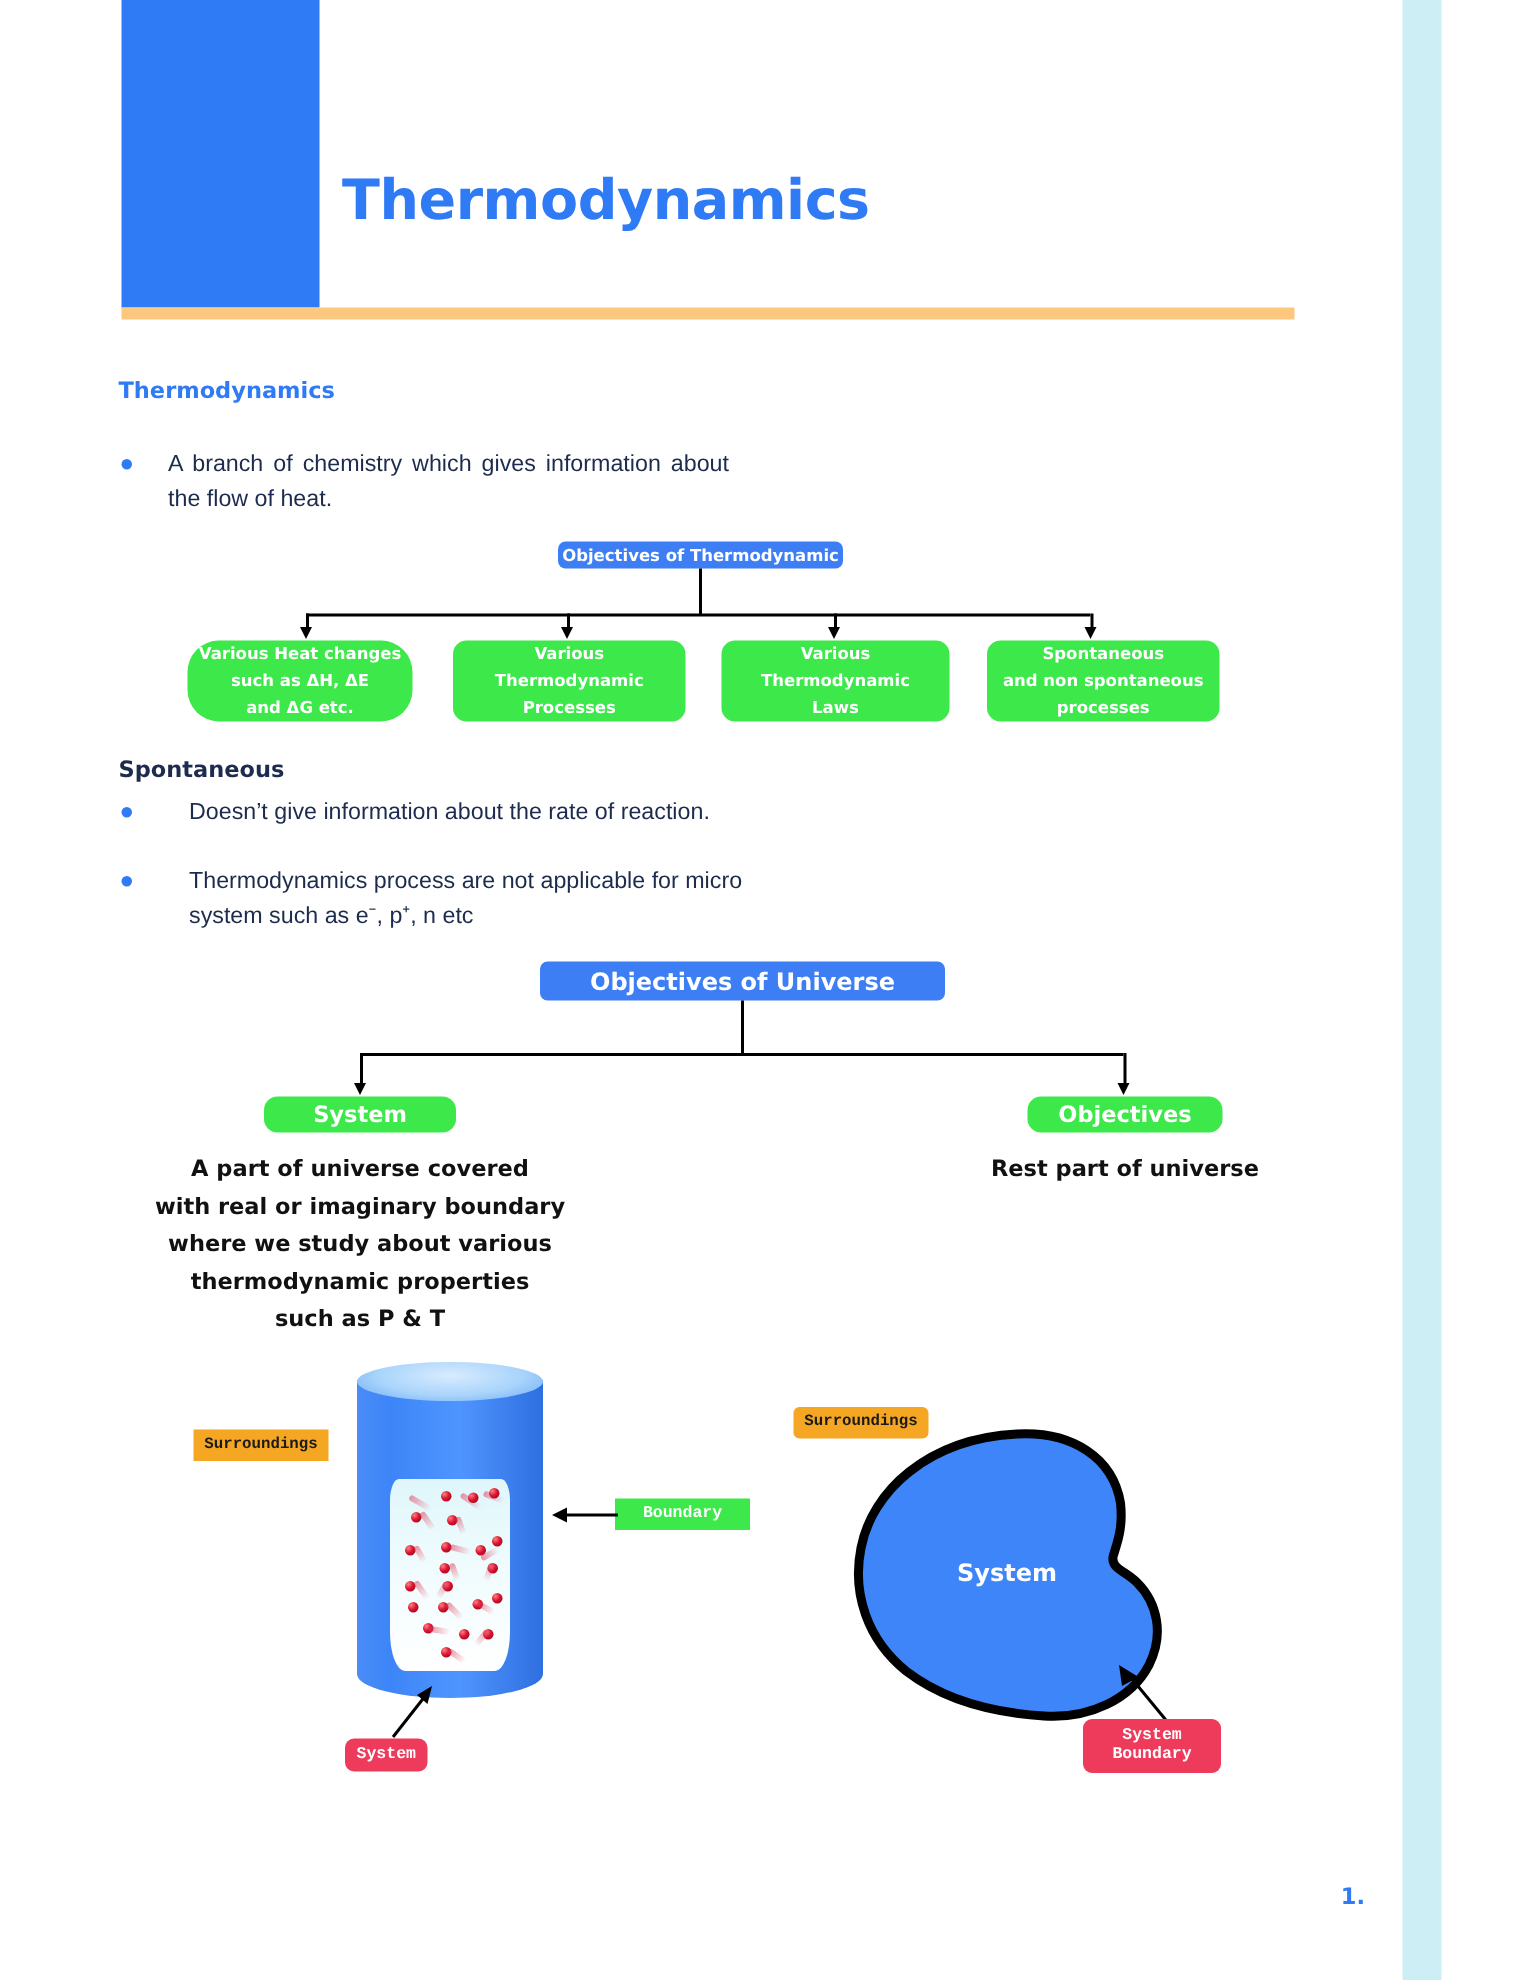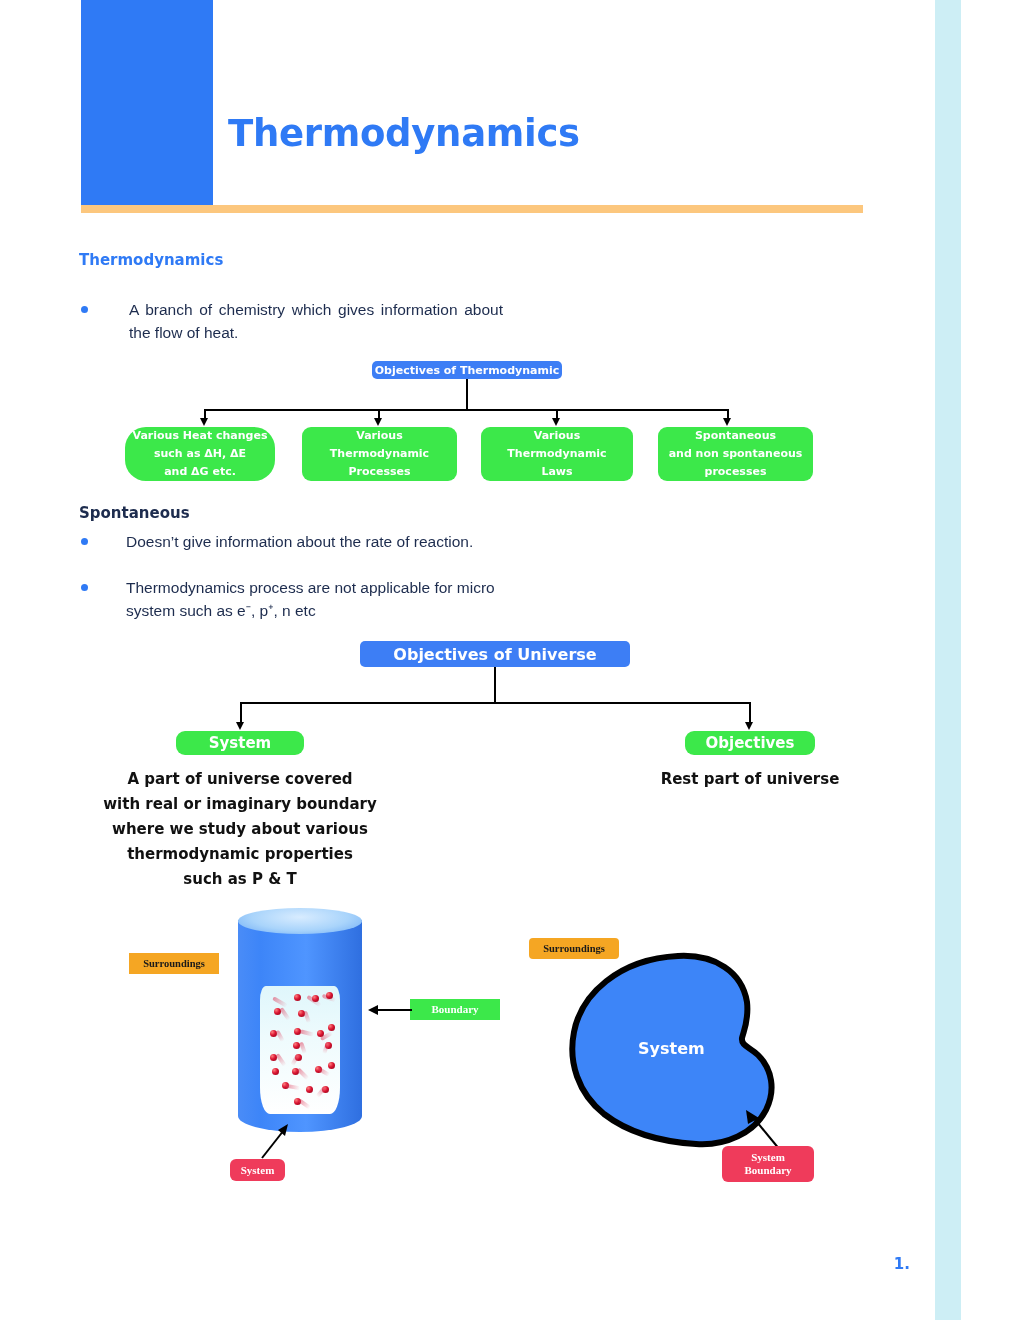--- a/index.html
+++ b/index.html
@@ -137,21 +137,21 @@
   .trail {
     position: absolute; height: 4px; border-radius: 2px;
     background: linear-gradient(to right, rgba(224,60,90,0.55), rgba(255,255,255,0));
   }
 
   
   .tag {
     position: absolute;
     font-size: 10.5px;
     font-weight: bold;
-    font-family: Liberation Serif, serif;
+    font-family: Liberation Mono, monospace;
     display: flex; align-items: center; justify-content: center;
     text-align: center; box-sizing: border-box;
     line-height: 13px;
   }
   .tag-orange { background: #f5a623; color: #1a1a1a; }
   .tag-green  { background: #3ce84a; color: #ffffff; }
   .tag-red    { background: #ef3b5b; color: #ffffff; border-radius: 6px; }
 
   .blob-label {
     position: absolute;
@@ -176,21 +176,21 @@
 <body>
 
 <div class="side-strip"></div>
 <div class="header-block"></div>
 <div class="header-rule"></div>
 <div class="page-title">Thermodynamics</div>
 
 <div class="section-heading" id="heading-thermo">Thermodynamics</div>
 
 <div class="bullet-dot" style="left:81px; top:306px;"></div>
-<div class="para justify" style="left:129px; top:298px; width:374px;">A branch of chemistry which gives information about the flow of heat.</div>
+<div class="para justify" style="left:112px; top:298px; width:374px;">A branch of chemistry which gives information about the flow of heat.</div>
 
 <div class="node-blue" style="left:372px; top:361px; width:190px; height:18px; font-size:11px;">Objectives of Thermodynamic</div>
 
 <div class="connector vline" style="left:466px; top:379px; height:31px;"></div>
 <div class="connector hline" style="left:204px; top:409px; width:523px;"></div>
 
 <div class="connector vline" style="left:204px; top:409px; height:11px;"></div>
 <div class="arrowhead" style="left:200px; top:418px;"></div>
 <div class="connector vline" style="left:378px; top:409px; height:11px;"></div>
 <div class="arrowhead" style="left:374px; top:418px;"></div>

